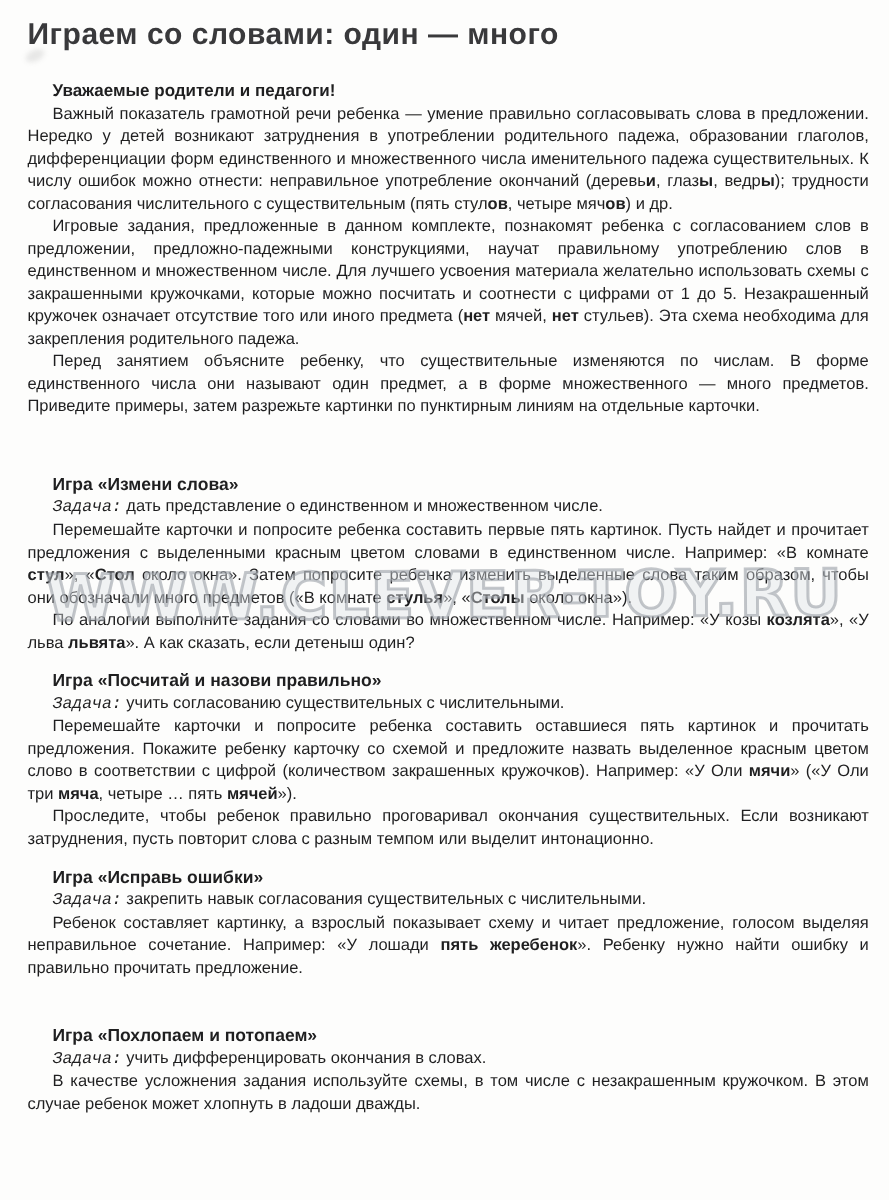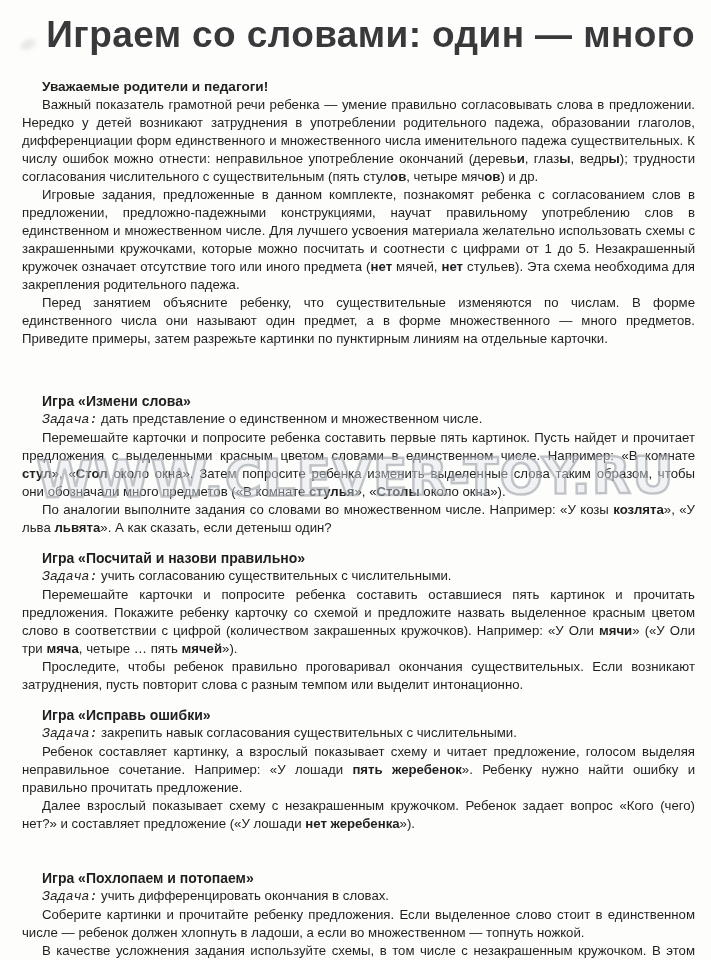--- a/index.html
+++ b/index.html
@@ -19,22 +19,22 @@
     background: #fdfdfc;
   }
   .smudge {
     position: absolute; left: 20px; top: 40px;
     width: 16px; height: 9px; border-radius: 50%;
     background: #9a9a9a; opacity: .22; filter: blur(2px);
     transform: rotate(-25deg);
   }
   .title {
     margin: 8px 0 22px;
-    text-align: right;
-    font-size: 37px;
+    text-align: left;
+    font-size: 24px;
     font-weight: bold;
     color: #39393b;
     letter-spacing: .4px;
   }
   .body-text { font-size: 13.2px; line-height: 18px; text-align: justify; }
   .body-text p { margin: 0; text-indent: 20px; }
   .intro-heading {
     font-weight: bold; text-indent: 20px; margin: 0 0 5px;
     font-size: 13.6px;
   }
@@ -92,27 +92,25 @@
       <p class="game-heading">Игра «Посчитай и назови правильно»</p>
       <p><span class="i">Задача:</span><span> учить согласованию существительных с числительными.</span></p>
       <p><span>Перемешайте карточки и попросите ребенка составить оставшиеся пять картинок и прочитать предложения. Покажите ребенку карточку со схемой и предложите назвать выделенное красным цветом слово в соответствии с цифрой (количеством закрашенных кружочков). Например: «У Оли </span><span class="b">мячи</span><span>» («У Оли три </span><span class="b">мяча</span><span>, четыре … пять </span><span class="b">мячей</span><span>»).</span></p>
       <p><span>Проследите, чтобы ребенок правильно проговаривал окончания существительных. Если возникают затруднения, пусть повторит слова с разным темпом или выделит интонационно.</span></p>
     </section>
 
     <section class="game" id="game-2">
       <p class="game-heading">Игра «Исправь ошибки»</p>
       <p><span class="i">Задача:</span><span> закрепить навык согласования существительных с числительными.</span></p>
       <p><span>Ребенок составляет картинку, а взрослый показывает схему и читает предложение, голосом выделяя неправильное сочетание. Например: «У лошади </span><span class="b">пять жеребенок</span><span>». Ребенку нужно найти ошибку и правильно прочитать предложение.</span></p>
-      <p><span>Далее взрослый показывает схему с незакрашенным кружочком. Ребенок задает вопрос «Кого (чего) нет?» и составляет предложение («У лошади </span><span class="b">нет жеребенка</span><span>»).</span></p>
     </section>
 
     <section class="game gap-medium" id="game-3">
       <p class="game-heading">Игра «Похлопаем и потопаем»</p>
       <p><span class="i">Задача:</span><span> учить дифференцировать окончания в словах.</span></p>
-      <p><span>Соберите картинки и прочитайте ребенку предложения. Если выделенное слово стоит в единственном числе — ребенок должен хлопнуть в ладоши, а если во множественном — топнуть ножкой.</span></p>
       <p><span>В качестве усложнения задания используйте схемы, в том числе с незакрашенным кружочком. В этом случае ребенок может хлопнуть в ладоши дважды.</span></p>
     </section>
 
   </div>
 
   <div class="watermark">WWW.CLEVER-TOY.RU</div>
 
 </div>
 
 </body></html>

